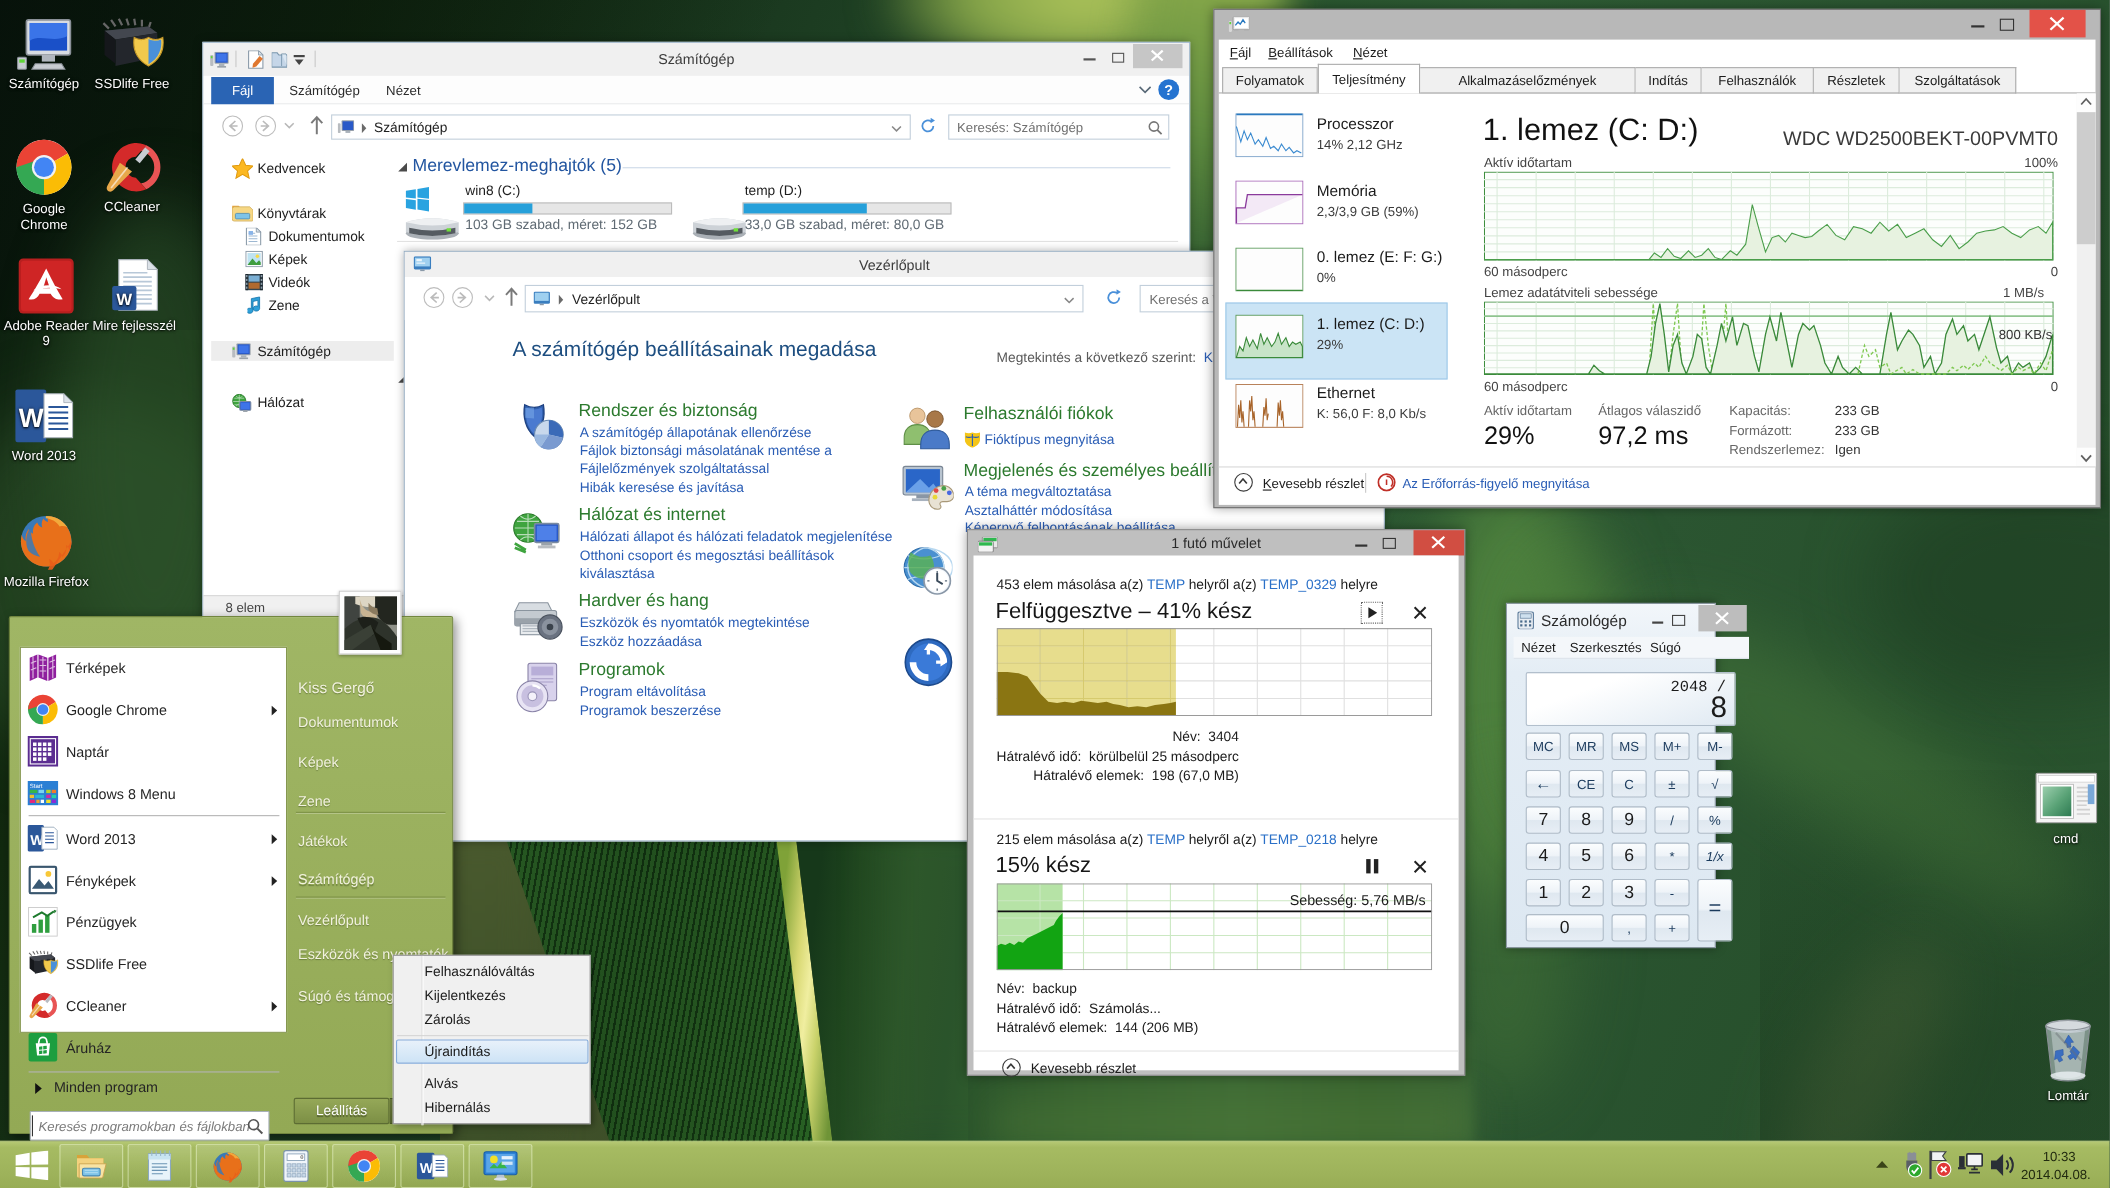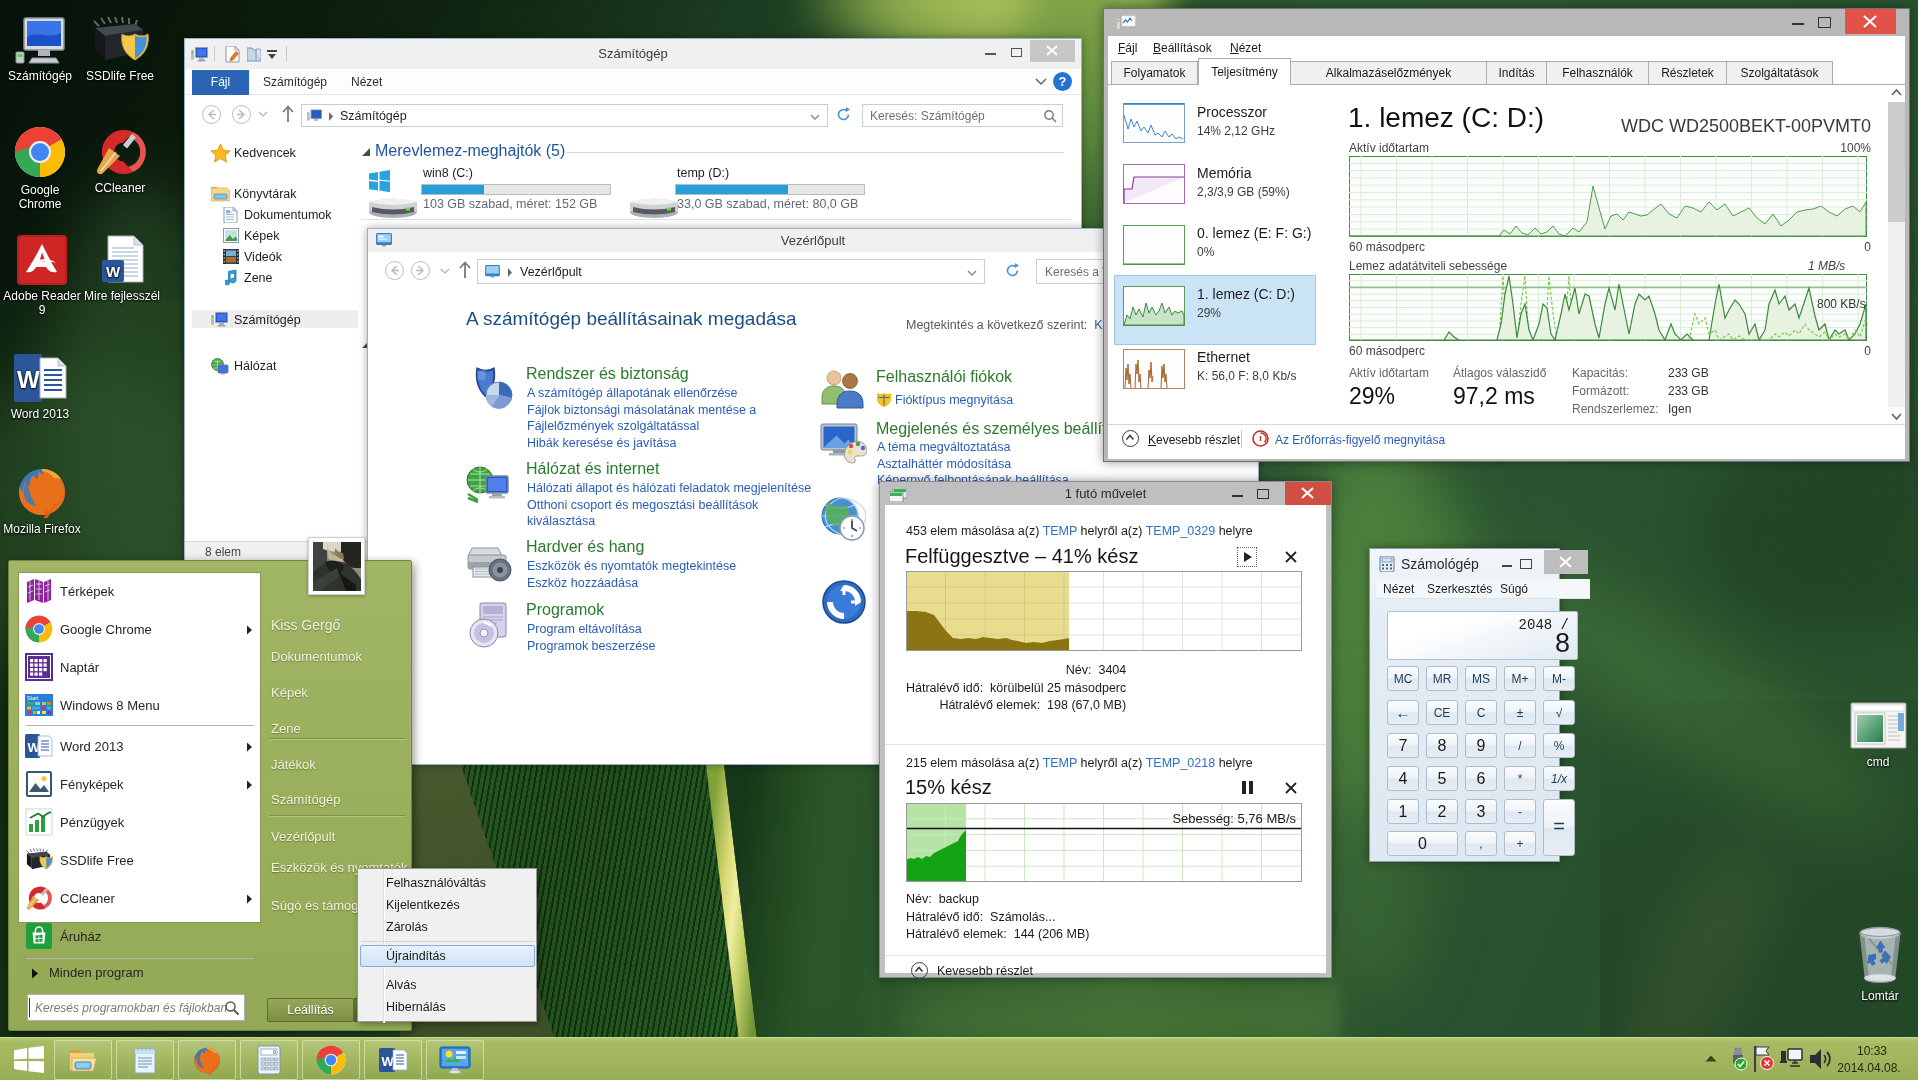--- a/index.html
+++ b/index.html
@@ -626,21 +626,21 @@
         <rect x="0.5" y="0.5" width="517" height="80" fill="#fcfefc" stroke="#3f8f3f"></rect>
         <g stroke="#dcecdc" stroke-width="1">
           <path d="M12 0 V81 M47.5 0 V81 M83 0 V81 M118.5 0 V81 M154 0 V81 M189.5 0 V81 M225 0 V81 M260.5 0 V81 M296 0 V81 M331.5 0 V81 M367 0 V81 M402.5 0 V81 M438 0 V81 M473.5 0 V81 M509 0 V81"></path>
           <path d="M0 7.3 H518 M0 14.6 H518 M0 21.9 H518 M0 29.2 H518 M0 36.5 H518 M0 43.8 H518 M0 51.1 H518 M0 58.4 H518 M0 65.7 H518 M0 73 H518"></path>
         </g>
         <path d="M0 80 H150 L155 74 L161 78 L167 70 L173 77 L179 79 L186 72 L192 78 L198 76 L204 70 L210 78 L216 80 L224 72 L230 76 L238 66 L244 30 L250 52 L256 73 L262 60 L268 58 L274 64 L280 56 L286 58 L292 60 L298 59 L304 54 L312 48 L320 58 L328 62 L336 50 L344 52 L352 56 L360 46 L368 54 L376 48 L384 60 L392 56 L400 52 L408 62 L416 68 L424 58 L432 70 L440 64 L448 56 L456 54 L464 53 L472 50 L480 56 L488 60 L496 53 L504 50 L511 56 L517 46 V80 Z" fill="#e7f2e0" stroke="#4a9e4a" stroke-width="1"></path>
       </svg>
       <div class="abs" style="left:241px; top:204px; color:#444;">60 másodperc</div>
       <div class="abs" style="left:700px; top:204px; width:63px; text-align:right; color:#444;">0</div>
       <div class="abs" style="left:241px; top:223px; color:#444;">Lemez adatátviteli sebessége</div>
-      <div class="abs" style="left:700px; top:223px; width:63px; text-align:left; color:#444;font-style:italic;">1 MB/s</div>
+      <div class="abs" style="left:700px; top:223px; width:63px; text-align:center; color:#444;">1 MB/s</div>
       <svg class="abs" style="left:241px; top:238px;" width="518" height="67">
         <rect x="0.5" y="0.5" width="517" height="66" fill="#fcfefc" stroke="#3f8f3f"></rect>
         <g stroke="#dcecdc" stroke-width="1">
           <path d="M12 0 V67 M47.5 0 V67 M83 0 V67 M118.5 0 V67 M154 0 V67 M189.5 0 V67 M225 0 V67 M260.5 0 V67 M296 0 V67 M331.5 0 V67 M367 0 V67 M402.5 0 V67 M438 0 V67 M473.5 0 V67 M509 0 V67"></path>
           <path d="M0 6.7 H518 M0 20.1 H518 M0 26.8 H518 M0 33.5 H518 M0 40.2 H518 M0 46.9 H518 M0 53.6 H518 M0 60.3 H518"></path>
         </g>
         <path d="M0 13.4 H518" stroke="#8fc48f" stroke-width="1.6"></path>
         <path d="M150 66 L154 2 L158 66 M168 66 L172 30 L176 2 M176 2 L180 66 M196 66 L200 2 L204 40 L208 66 M216 50 L220 2 L224 66" stroke="#7ec850" stroke-width="1.2" stroke-dasharray="3,2" fill="none"></path>
         <path d="M0 66 H95 L100 58 L105 63 L110 66 H148 L152 50 L156 20 L160 2 L164 30 L168 64 L172 40 L176 30 L180 56 L184 66 L190 50 L194 30 L198 34 L202 60 L206 66 L212 40 L216 20 L220 36 L226 14 L230 40 L236 20 L240 22 L246 50 L250 64 L256 30 L260 14 L266 36 L270 10 L276 40 L280 60 L286 30 L290 20 L296 26 L300 22 L306 40 L310 56 L316 66 L322 50 L326 60 L332 66 L338 60 L344 66 H360 L366 30 L370 10 L376 44 L380 36 L386 26 L390 30 L396 40 L400 60 L406 50 L410 66 L416 56 L420 30 L426 16 L430 30 L436 22 L440 36 L446 30 L450 44 L456 26 L460 14 L466 42 L470 56 L476 50 L480 66 L486 56 L490 60 L496 56 L500 66 L506 60 L511 50 L517 30 V66 Z" fill="#e7f2e0" stroke="#3a8a3a" stroke-width="1.2"></path>
         <path d="M340 66 L346 40 L350 50 L356 44 L360 60 L366 56 L370 66 L380 60 L384 66 L390 62 L396 66 H420 L426 60 L430 63 L436 58 L440 62 L446 56 L450 60 L456 50 L460 56 L466 60 L470 63 L476 58 L480 66 L486 60 L490 63 L496 60 L500 66 L506 56 L511 63 L517 44" stroke="#7ec850" stroke-width="1.2" stroke-dasharray="3,2" fill="none"></path>
@@ -799,21 +799,21 @@
     <div class="cbtn num" style="left:17px; top:250px;">1</div>
       <div class="cbtn num" style="left:56px; top:250px;">2</div>
       <div class="cbtn num" style="left:95px; top:250px;">3</div>
       <div class="cbtn" style="left:134px; top:250px;">-</div>
     <div class="cbtn" style="left:173px; top:250px; height:57px; line-height:53px; font-size:20px;">=</div>
     <div class="cbtn num" style="left:17px; top:282px; width:71px;">0</div>
       <div class="cbtn" style="left:95px; top:282px;">,</div>
       <div class="cbtn" style="left:134px; top:282px;">+</div>
   </div>
   <div id="startmenu" class="win" style="left:8px; top:560px; width:404px; height:471px; background:linear-gradient(#a0b665,#93a955); border:1px solid #72863f; border-radius:2px; box-shadow:2px 3px 10px rgba(0,0,0,0.45); z-index:20;">
-    <div class="abs" style="left:9px; top:11px; width:243px; height:351px; background:#fff; border:1px solid #859750;">
+    <div class="abs" style="left:9px; top:27px; width:243px; height:351px; background:#fff; border:1px solid #859750;">
 
       <svg class="abs" style="left:6px; top:4px;" width="28" height="28" viewBox="0 0 28 28">
           <path d="M2 5 l7 -3 v21 l-7 3 z M10 2 l8 3 v21 l-8 -3 z M19 5 l7 -3 v21 l-7 3 z" fill="#8f1f9e"></path>
           <path d="M3 10 l5 -2 M3 16 l5 -2 M11 7 h6 M11 12 h6 M11 17 h6 M20 9 l5 -2 M20 15 l5 -2 M5 3.5 v20 M14 4 v19 M23 3.5 v20" stroke="#fff" stroke-width="1" opacity="0.7"></path>
         </svg>
       <div class="abs smtxt" style="left:41px; top:11px;">Térképek</div>
       <svg class="abs" style="left:6px; top:42px;" width="28" height="28" viewBox="0 0 52 52">
           <circle cx="26" cy="26" r="25" fill="#fff"></circle>
           <path d="M26 26 L4.3 13.5 A25 25 0 0 1 47.6 13.5 z" fill="#ea4335"></path>
           <path d="M26 26 L47.6 13.5 A25 25 0 0 1 26 51 z" fill="#fbbc05"></path>

